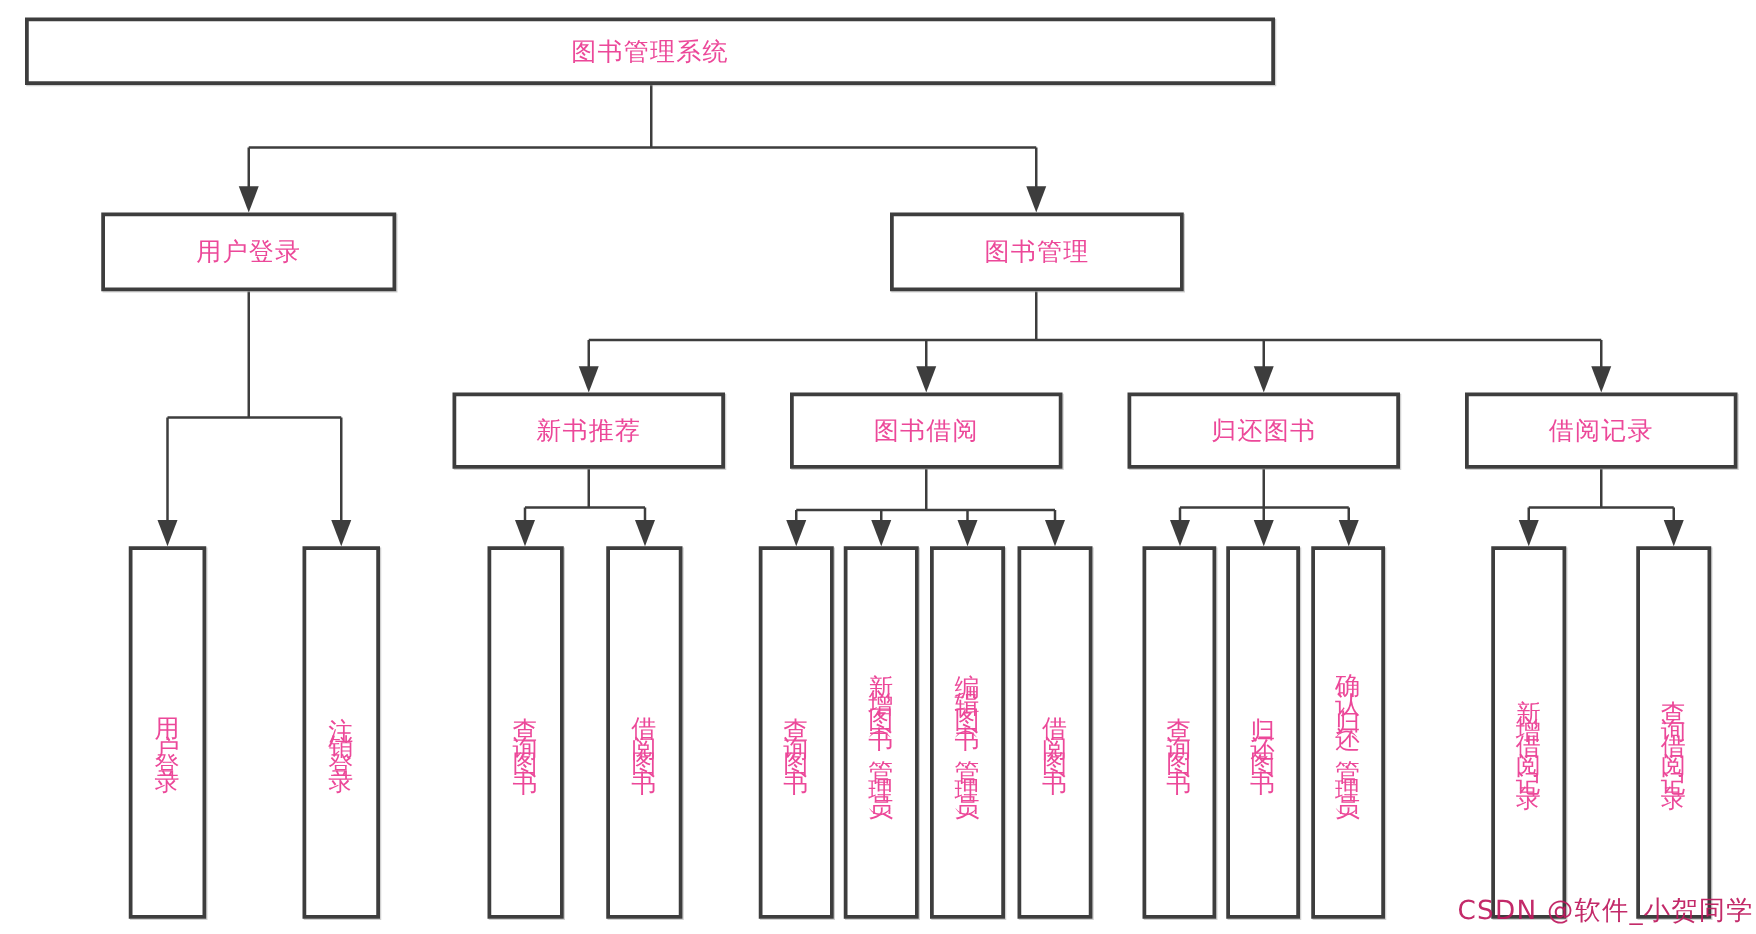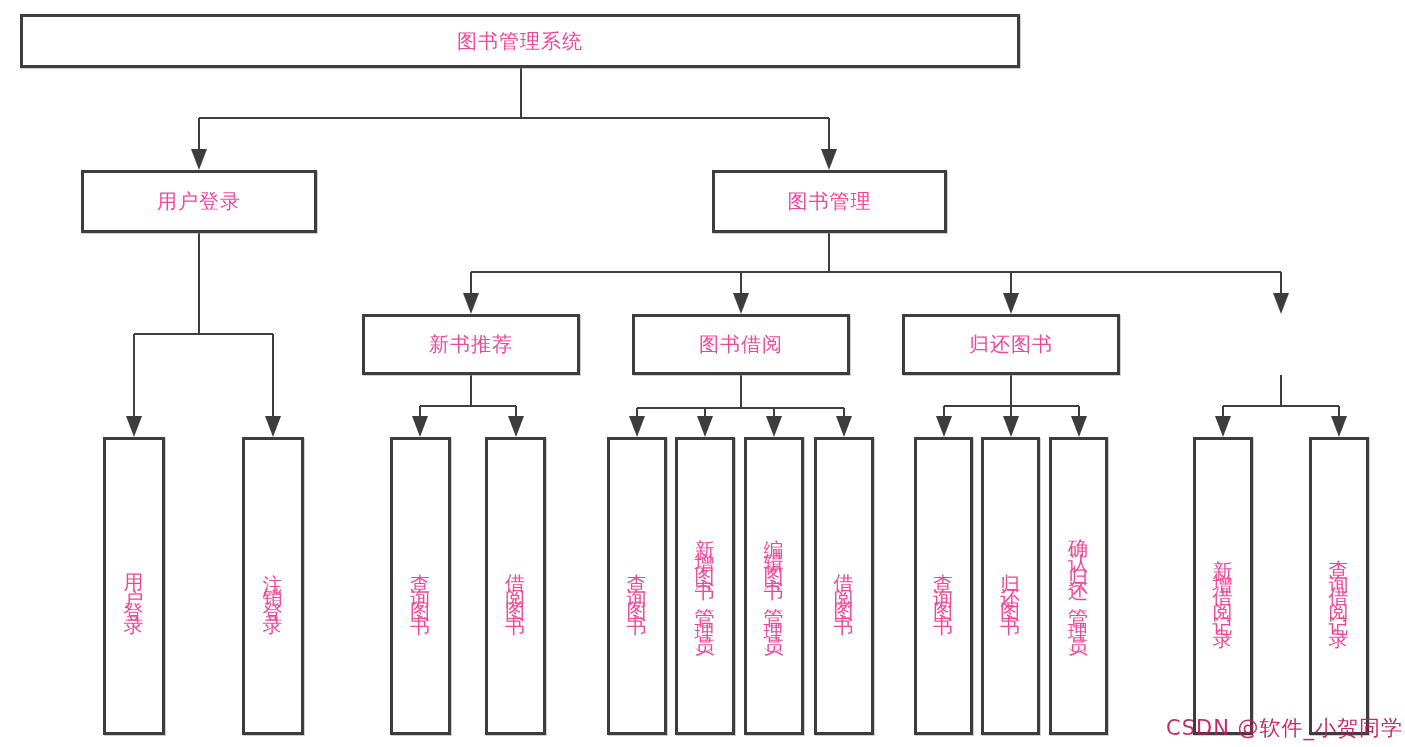--- a/index.html
+++ b/index.html
@@ -94,20 +94,21 @@
   </svg>
 
   <div class="node h-node" style="left:20px; top:14px; width:1000px; height:54px;">图书管理系统</div>
 
   <div class="node h-node" style="left:81px; top:170px; width:236px; height:63px;">用户登录</div>
   <div class="node h-node" style="left:362px; top:314px; width:218px; height:61px;">新书推荐</div>
 
   <div class="node h-node" style="left:712px; top:170px; width:235px; height:63px;">图书管理</div>
   <div class="node h-node" style="left:632px; top:314px; width:218px; height:61px;">图书借阅</div>
   <div class="node h-node" style="left:902px; top:314px; width:218px; height:61px;">归还图书</div>
+  <div class="node h-node" style="left:1172px; top:314px; width:218px; height:61px;">借阅记录</div>
 
   <div class="node v-node" style="left:103px; top:437px; width:62px; height:298px;">
     <span class="vtext">用户登录</span>
   </div>
   <div class="node v-node" style="left:242px; top:437px; width:62px; height:298px;">
     <span class="vtext">注销登录</span>
   </div>
   <div class="node v-node" style="left:390px; top:437px; width:61px; height:298px;">
     <span class="vtext">查询图书</span>
   </div>

